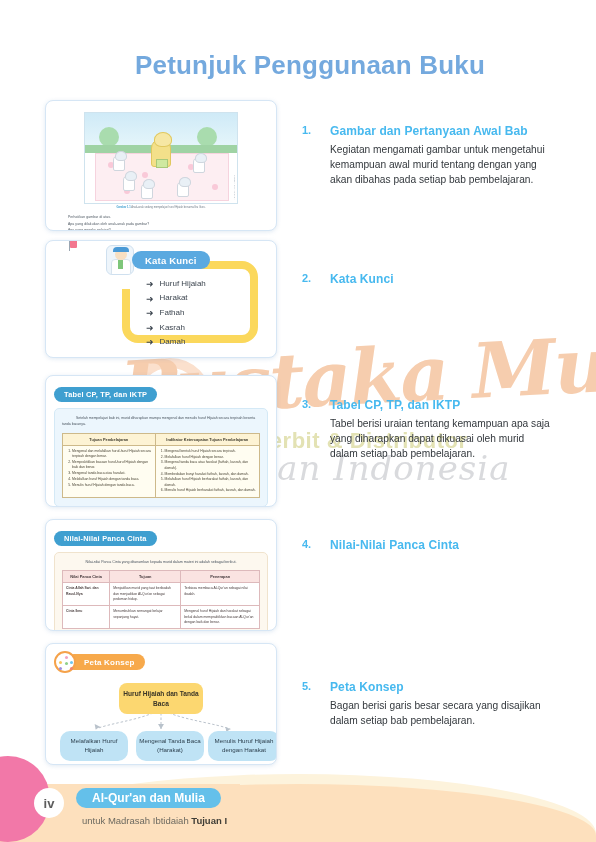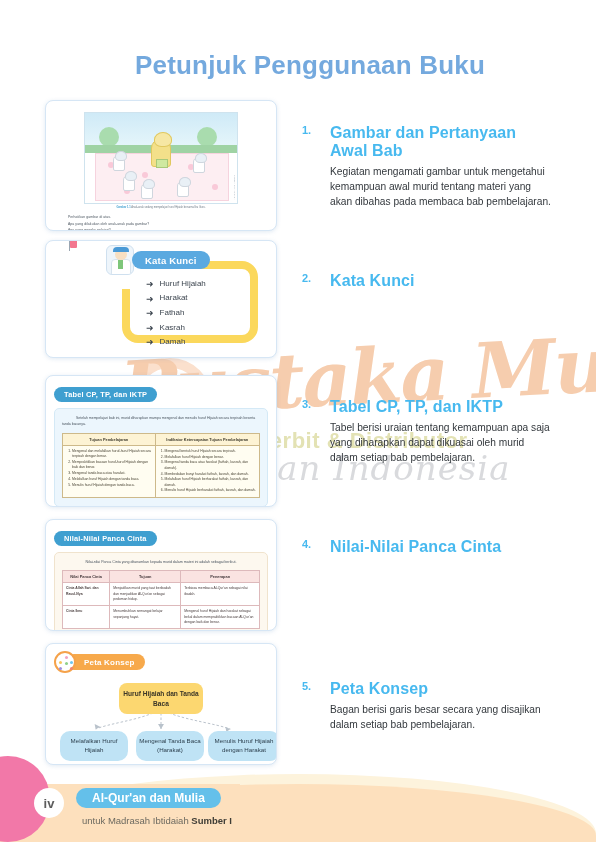--- a/index.html
+++ b/index.html
@@ -140,21 +140,21 @@
     font-size: 6.2px; color: #2f4250; line-height: 1.45;
   }
   #pk-l1 { left: 6px; }
   #pk-l2 { left: 82px; }
   #pk-l3 { left: 154px; width: 72px; }
   .pk-svg { position: absolute; left: 0; top: 0; width: 100%; height: 84px; }
 
   
   .rtext { position: absolute; left: 302px; width: 252px; z-index: 4; }
   .rtext .rnum { position: absolute; left: 0; top: 0; font-size: 11px; font-weight: bold; color: #47b9ef; }
-  .rtext .rhead { margin-left: 28px; font-size: 16px; font-weight: bold; color: #47b9ef; letter-spacing: .1px; }
+  .rtext .rhead { margin-left: 28px; font-size: 12px; font-weight: bold; color: #47b9ef; letter-spacing: .1px; }
   .rtext .rbody { margin-left: 28px; margin-top: 5px; font-size: 10.2px; color: #33383d; line-height: 1.46; }
 
   
   .wave-cream { position: absolute; left: 0; bottom: 0; width: 596px; height: 68px; background: #fdf3dc; border-radius: 300px 300px 0 0 / 60px 60px 0 0; z-index: 2; }
   .wave-peach { position: absolute; left: 0; bottom: 0; width: 596px; height: 58px; background: #fde0bd; border-radius: 300px 300px 0 0 / 52px 52px 0 0; z-index: 2; }
   .footer-bar { position: absolute; left: 0; bottom: 0; width: 240px; height: 58px; background: #fde0bd; z-index: 2; }
   .pink-blob { position: absolute; left: -34px; bottom: 0px; width: 84px; height: 86px; background: #f278a8; border-radius: 50%; z-index: 3; }
   .page-num {
     position: absolute; left: 34px; bottom: 24px; width: 30px; height: 30px; border-radius: 50%;
     background: #ffffff; display: flex; align-items: center; justify-content: center;
@@ -353,21 +353,21 @@
         <div class="pk-leaf" id="pk-l1">Melafalkan Huruf Hijaiah</div>
         <div class="pk-leaf" id="pk-l2">Mengenal Tanda Baca (Harakat)</div>
         <div class="pk-leaf" id="pk-l3">Menulis Huruf Hijaiah dengan Harakat</div>
       </div>
     </div>
   </div>
 
   <div class="rtext" style="top:124px;">
     <div class="rnum">1.</div>
     <div class="rhead">Gambar dan Pertanyaan Awal Bab</div>
-    <div class="rbody">Kegiatan mengamati gambar untuk mengetahui kemampuan awal murid tentang materi yang akan dibahas pada membaca bab pembelajaran.</div>
+    <div class="rbody">Kegiatan mengamati gambar untuk mengetahui kemampuan awal murid tentang dengan yang akan dibahas pada setiap bab pembelajaran.</div>
   </div>
 
   <div class="rtext" style="top:272px;">
     <div class="rnum">2.</div>
     <div class="rhead">Kata Kunci</div>
   </div>
 
   <div class="rtext" style="top:398px;">
     <div class="rnum">3.</div>
     <div class="rhead">Tabel CP, TP, dan IKTP</div>
@@ -385,16 +385,16 @@
     <div class="rbody">Bagan berisi garis besar secara yang disajikan dalam setiap bab pembelajaran.</div>
   </div>
 
   <div class="wave-cream"></div>
   <div class="wave-peach"></div>
   <div class="footer-bar"></div>
   <div class="pink-blob"></div>
   <div class="page-num">iv</div>
   <div class="foot-pill">Al-Qur'an dan Mulia</div>
   <div class="foot-sub">
-    <span>untuk Madrasah Ibtidaiah </span><b>Sumber I</b>
+    <span>untuk Madrasah Ibtidaiah </span><b>Tujuan I</b>
   </div>
 
 </div>
 
 </body></html>

